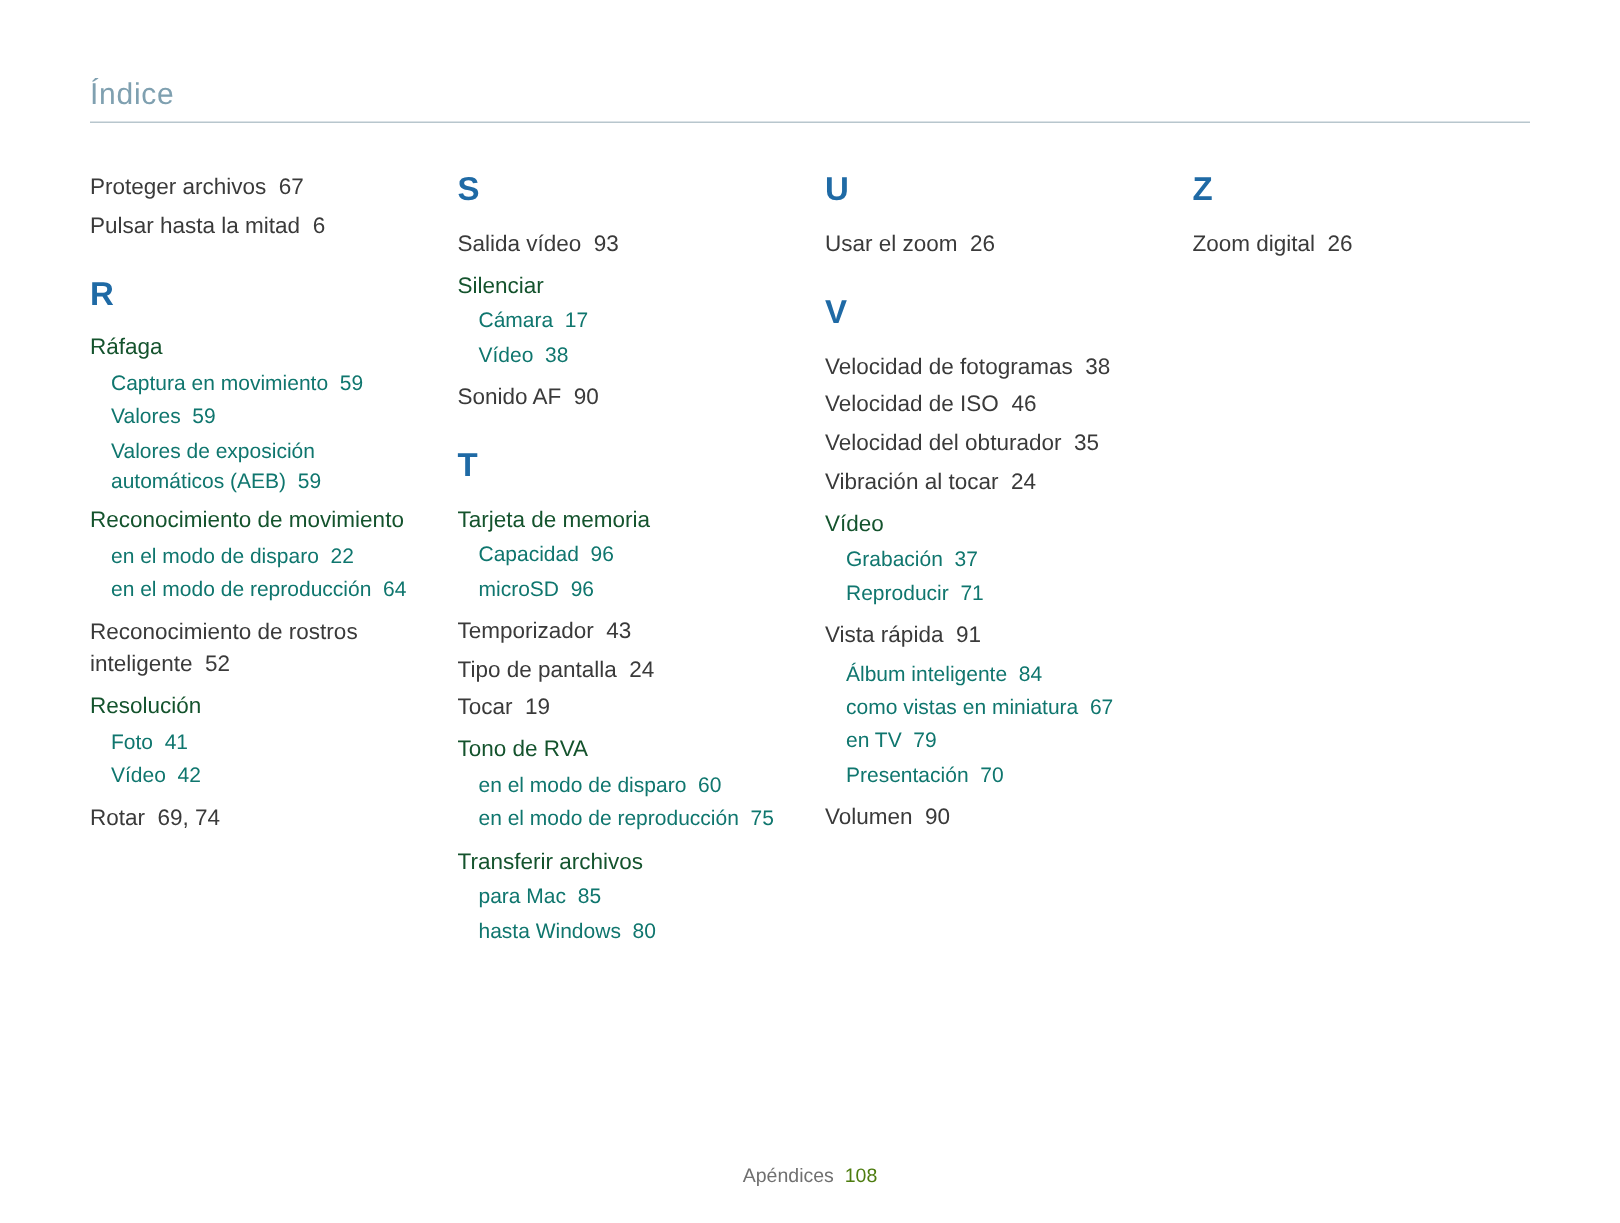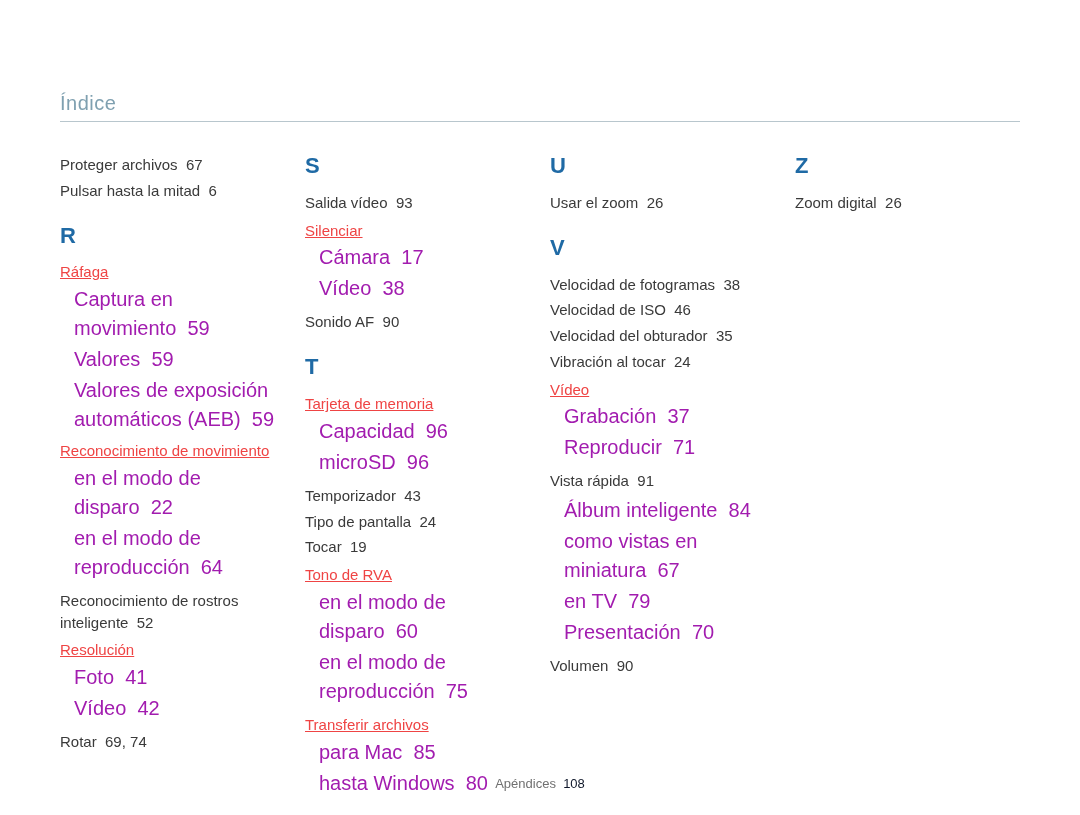--- a/index.html
+++ b/index.html
@@ -9,21 +9,21 @@
     height: 815px;
     background: #ffffff;
     font-family: Arial, Helvetica, sans-serif;
     color: #3a3a3a;
   }
   .page {
     position: relative;
     width: 1080px;
     height: 815px;
     box-sizing: border-box;
-    padding: 92px 60px 50px 60px;
+    padding: 52px 60px 50px 60px;
   }
   .header-title {
     color: #7fa0b0;
     font-size: 20px;
     font-weight: 400;
     letter-spacing: 0.5px;
     margin: 0 0 6px 0;
   }
   .rule {
     border: none;
@@ -50,41 +50,40 @@
     margin-top: 0;
   }
   .entry {
     color: #3a3a3a;
     margin: 4px 0 4px 0;
   }
   .entry .epage {
     color: #3a3a3a;
   }
   .subhead {
-    color: #ef4444;
+    color: #14532d;
     margin: 6px 0 2px 0;
-    text-decoration: underline;
   }
   .sub {
-    color: #a21caf;
-    font-size: 20px;
+    color: #0f766e;
+    font-size: 14px;
     margin: 2px 0 2px 14px;
     line-height: 1.45;
   }
   .footer {
     position: absolute;
     bottom: 24px;
     left: 0;
     width: 1080px;
     text-align: center;
     font-size: 13px;
     color: #707070;
   }
   .footer .fpage {
-    color: #0f172a;
+    color: #4d7c0f;
   }
 </style>
 </head>
 <body>
 
 <div class="page">
   <div class="header-title">Índice</div>
   <hr class="rule">
 
   <div class="columns">

